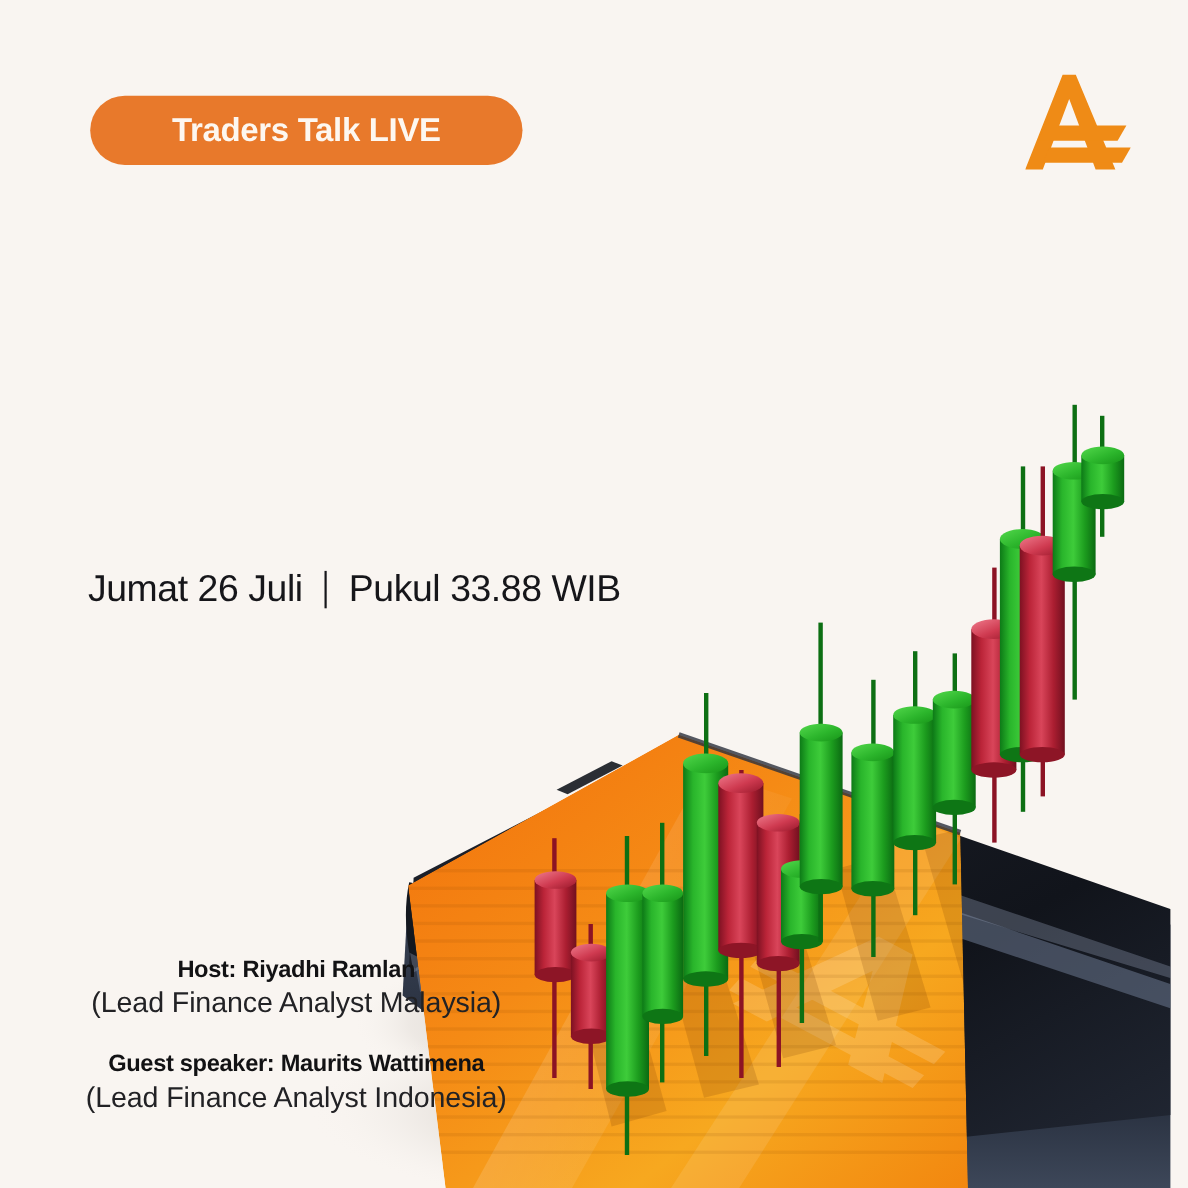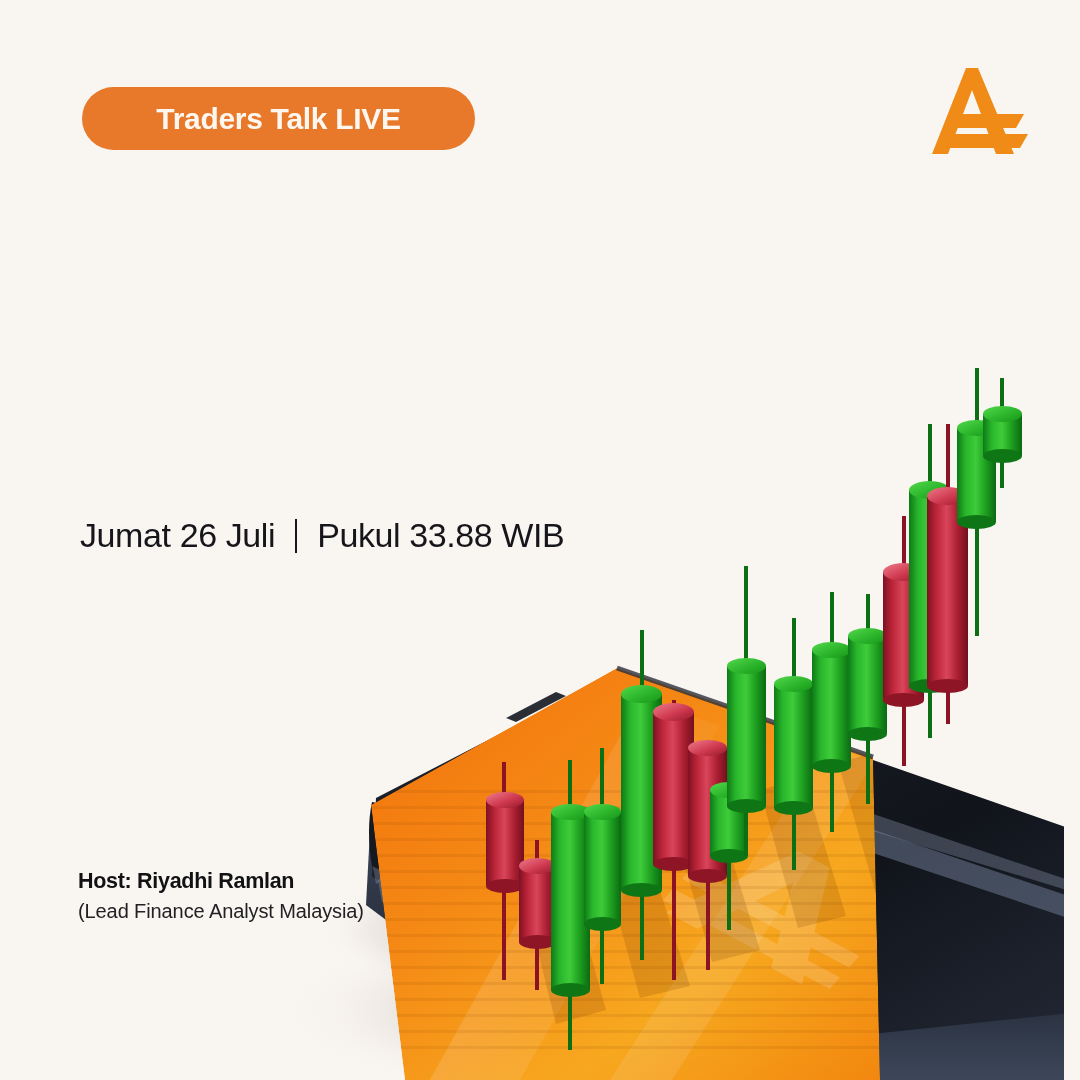--- a/index.html
+++ b/index.html
@@ -68,29 +68,29 @@
     white-space:nowrap;
     display:flex; align-items:center; gap:20px;
   }
   #schedule .sep {
     display:inline-block;
     width:2px; height:34px;
     background:#16161a;
   }
 
   
-  #people { position:absolute; left:78px; top:866px; z-index:5; }
+  #people { position:absolute; left:78px; top:866px; z-index:5;text-align:center; }
   #people .person { margin-bottom:26px; }
   #people .person:last-child { margin-bottom:0; }
   #people .p-name {
     font-size:21.5px; font-weight:bold; color:#121214;
     letter-spacing:-0.3px; white-space:nowrap; line-height:30px;
   }
   #people .p-role {
-    font-size:20px; font-weight:normal; color:#222225;
+    font-size:26px; font-weight:normal; color:#222225;
     letter-spacing:-0.1px; white-space:nowrap; line-height:30px;
   }
 </style>
 </head>
 <body>
 
 <div id="poster">
 
   <svg id="artwork" viewBox="0 0 1080 1080" width="1080" height="1080" aria-hidden="true">
     <defs>
@@ -356,16 +356,18 @@
     <span class="sep"></span>
     <span>Pukul 33.88 WIB</span>
   </div>
 
   <div id="people">
     <div class="person">
       <div class="p-name">Host: Riyadhi Ramlan</div>
       <div class="p-role">(Lead Finance Analyst Malaysia)</div>
     </div>
     <div class="person">
+      <div class="p-name">Guest speaker: Maurits Wattimena</div>
+      <div class="p-role">(Lead Finance Analyst Indonesia)</div>
     </div>
   </div>
 
 </div>
 
 </body></html>

